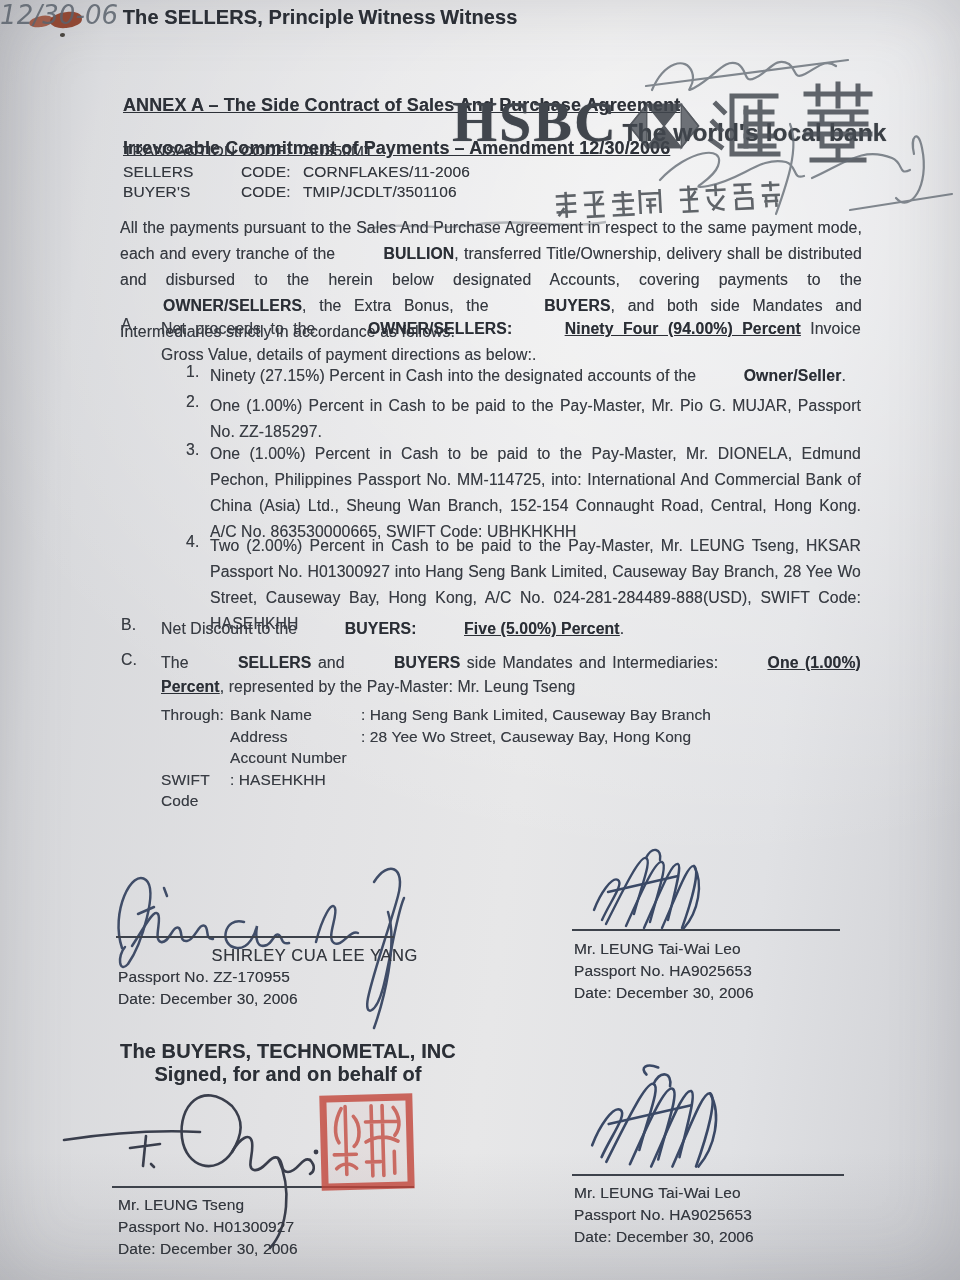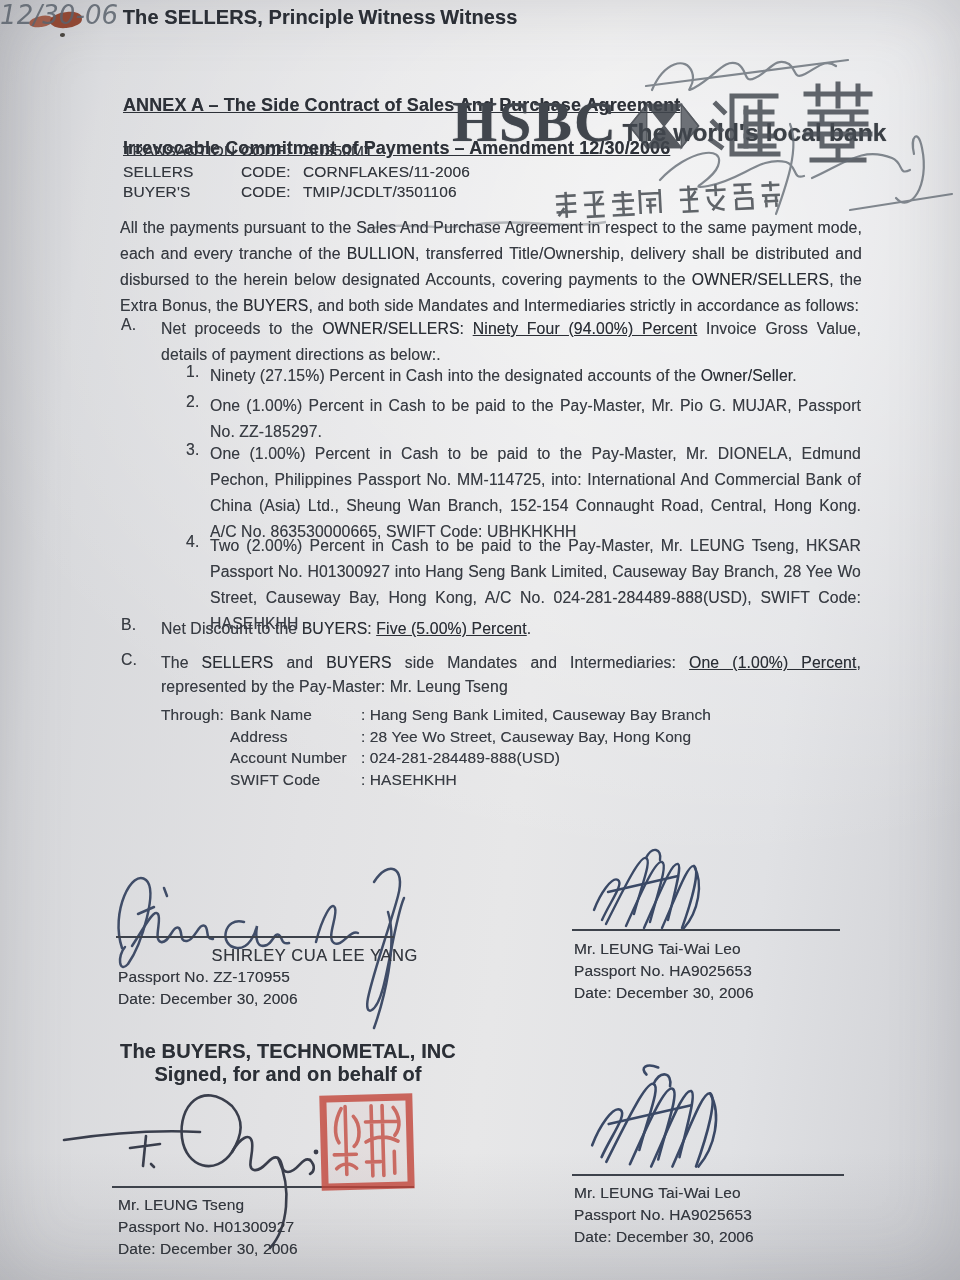--- a/index.html
+++ b/index.html
@@ -12,21 +12,21 @@
     background:
       radial-gradient(130% 80% at 72% 18%, rgba(255,255,255,.55), rgba(255,255,255,0) 62%),
       linear-gradient(to top, rgba(110,112,120,.16), rgba(110,112,120,0) 10%),
       linear-gradient(97deg, #c4c5c9 0%, #d7d8db 10%, #e2e2e4 36%, #e7e7e8 55%, #e0e1e4 78%, #d1d2d6 97%);
     box-shadow: inset 0 0 70px rgba(95,97,105,.22);
     letter-spacing:.1px;
   }
   .paper * { position:absolute; }
 
   .soft { text-shadow:0 0 .6px rgba(62,66,73,.55); }
-  .b { font-weight:normal; color:#2a2e35; position:static; }
+  .b { font-weight:bold; color:#2a2e35; position:static;margin-left:43px; }
   .u { text-decoration:underline; position:static; }
   span[data-bind], span.seg { position:static; }
 
   .title { left:123px; top:78px; width:740px; font-size:18px; line-height:31px;
            font-weight:bold; color:#2d3138; }
   .title .line { position:static; display:block; text-decoration:underline;margin-top:12px; }
 
   .codes { left:123px; top:141px; font-size:15.5px; line-height:20.5px; color:#33373e; }
   .codes .row { position:static; display:grid; grid-template-columns:118px 62px auto; }
   .codes .row span { position:static; }
@@ -202,21 +202,20 @@
       <span class="seg"><span class="seg">The </span><span class="seg b">SELLERS</span><span class="seg"> and </span><span class="seg b">BUYERS</span><span class="seg"> side Mandates and Intermediaries: </span><span class="seg b u">One (1.00%) Percent</span><span class="seg">, represented by the Pay-Master: Mr. Leung Tseng</span></span>
       <span class="through">
         <span data-bind="sections.c.through_label">Through:</span>
         <span data-bind="sections.c.bank_rows.0.label">Bank Name</span>
         <span data-bind="sections.c.bank_rows.0.value">: Hang Seng Bank Limited, Causeway Bay Branch</span>
         <span></span>
         <span data-bind="sections.c.bank_rows.1.label">Address</span>
         <span data-bind="sections.c.bank_rows.1.value">: 28 Yee Wo Street, Causeway Bay, Hong Kong</span>
         <span></span>
         <span data-bind="sections.c.bank_rows.2.label">Account Number</span>
-        <span data-bind="sections.c.bank_rows.2.value">: 024-281-284489-888(USD)</span>
         <span></span>
         <span data-bind="sections.c.bank_rows.3.label">SWIFT Code</span>
         <span data-bind="sections.c.bank_rows.3.value">: HASEHKHH</span>
       </span>
     </span>
   </div>
 
   
   <span class="sig-head soft" data-bind="signatures.seller.heading" style="left:118px;top:814px;">The SELLERS, Principle</span>
   <svg style="left:106px;top:852px;" width="304" height="160" viewBox="0 0 304 160">

